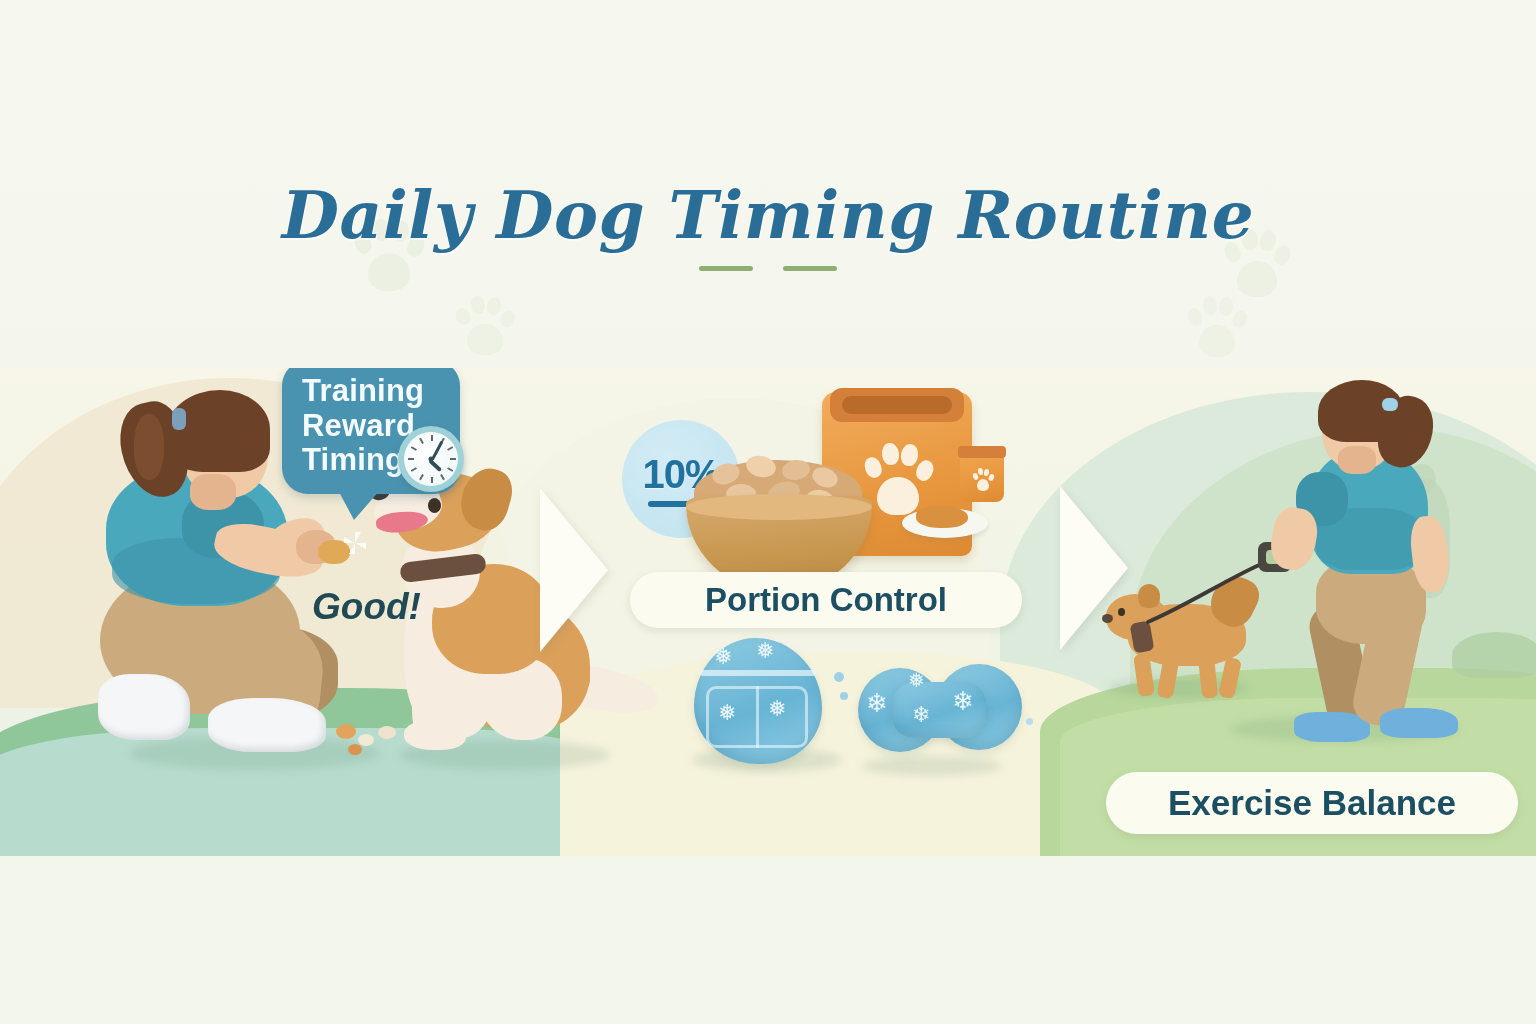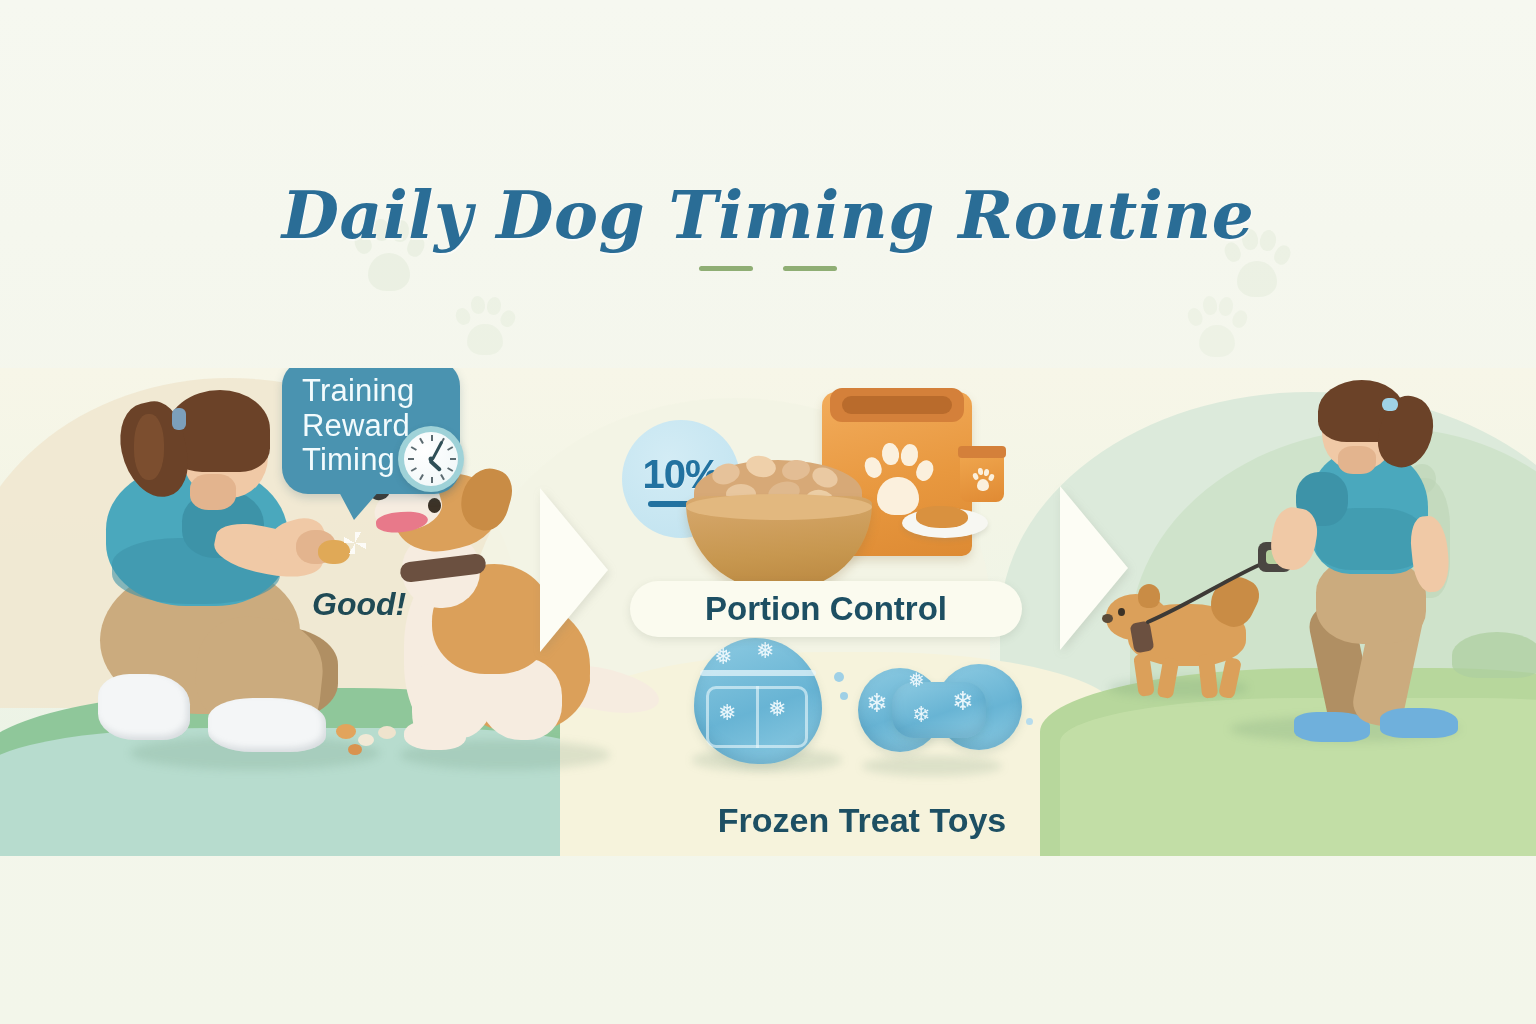--- a/index.html
+++ b/index.html
@@ -50,21 +50,21 @@
     border-top:82px solid transparent;
     border-bottom:82px solid transparent;
     border-left:68px solid #fdfdf5;
     filter:drop-shadow(2px 3px 4px rgba(120,130,110,.18));
   }
 
   
   .bubble {
     position:absolute; background:#4a93b0; border-radius:26px;
     color:#f2fbfd; padding:14px 20px 16px 20px;
-    font-weight:400; font-size:31px; line-height:1.12;
+    font-weight:700; font-size:31px; line-height:1.12;
     letter-spacing:.2px;
     box-shadow:0 4px 10px rgba(60,100,120,.22);
   }
   .bubble .tail {
     position:absolute; left:56px; bottom:-26px;
     width:0;height:0;
     border-left:16px solid transparent;
     border-right:26px solid transparent;
     border-top:30px solid #4a93b0;
   }
@@ -116,21 +116,21 @@
     display:flex;align-items:center;justify-content:center;
     color:#1d4f63;
     font-weight:700;
     box-shadow:0 3px 9px rgba(110,125,105,.16);
   }
   .pill.plain { background:transparent; box-shadow:none; }
 
   
   .good {
     position:absolute; font-style:italic; font-weight:600;
-    color:#1f4a55; font-size:32px;
+    color:#1f4a55; font-size:37px;
   }
 
   
   .title-wrap { position:absolute; left:0; right:0; top:176px; text-align:center; }
   .title-main {
     font-family:"DejaVu Serif", serif;
     font-style:italic; font-weight:700;
     font-size:66px; color:#2a6d96; letter-spacing:.5px;
     text-shadow:1px 2px 0 rgba(255,255,255,.5);
   }
@@ -457,25 +457,25 @@
         <div class="tick" style="transform:rotate(300deg);"></div>
         <div class="tick" style="transform:rotate(330deg);"></div>
         <div class="hand hour"></div>
         <div class="hand minute"></div>
         <div class="pin"></div>
       </div>
     </div>
 
     <div class="good" style="left:312px;top:218px;">Good!</div>
 
-    <div class="pill" style="left:630px;top:204px;width:392px;height:56px;font-size:33px;margin-top:9px;">
+    <div class="pill" style="left:630px;top:204px;width:392px;height:56px;font-size:33px;">
       <span>Portion Control</span>
     </div>
 
 
-    <div class="pill plain" style="left:690px;top:424px;width:344px;height:56px;font-size:34px;">
-      <span>Frozen Treat Toys</span>
-    </div>
-
+
+    <div class="pill" style="left:1106px;top:404px;width:412px;height:62px;font-size:35px;">
+      <span>Exercise Balance</span>
+    </div>
 
   </div>
 
 </div>
 
 </body></html>

